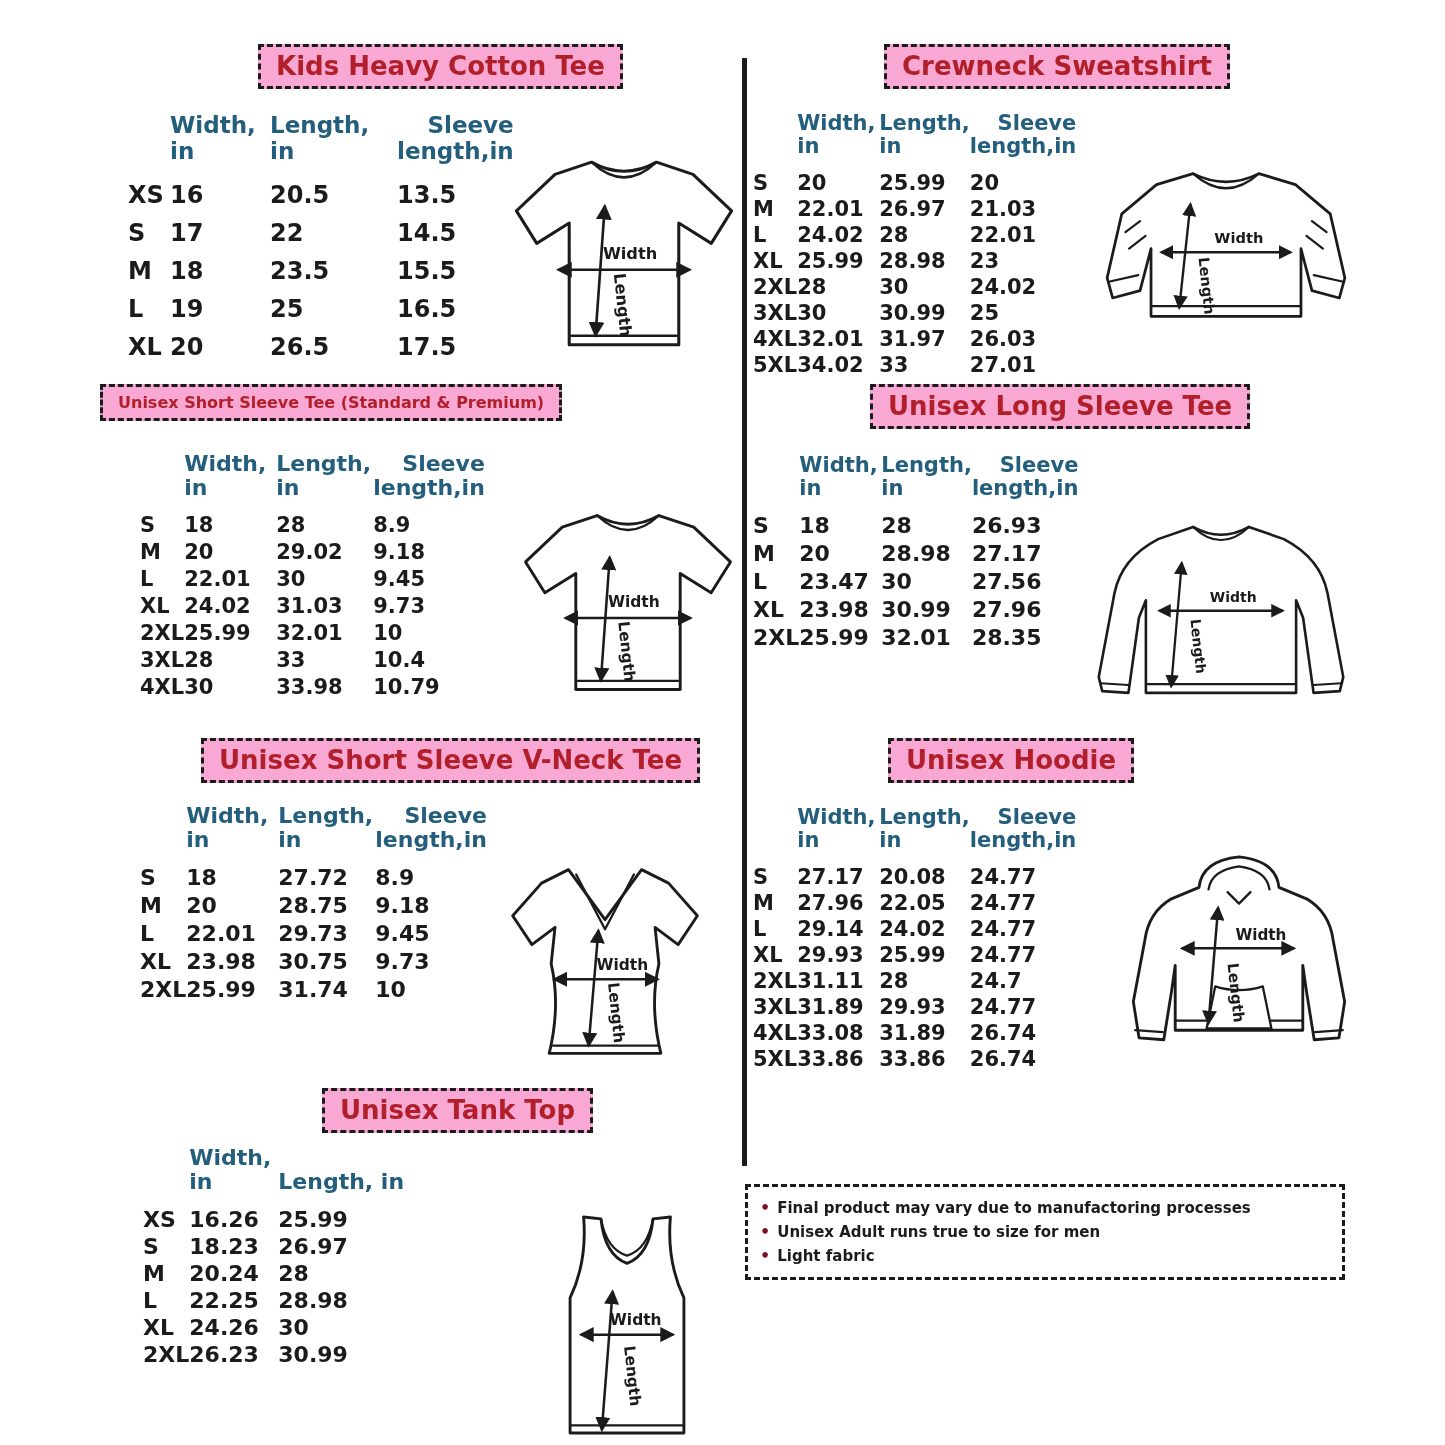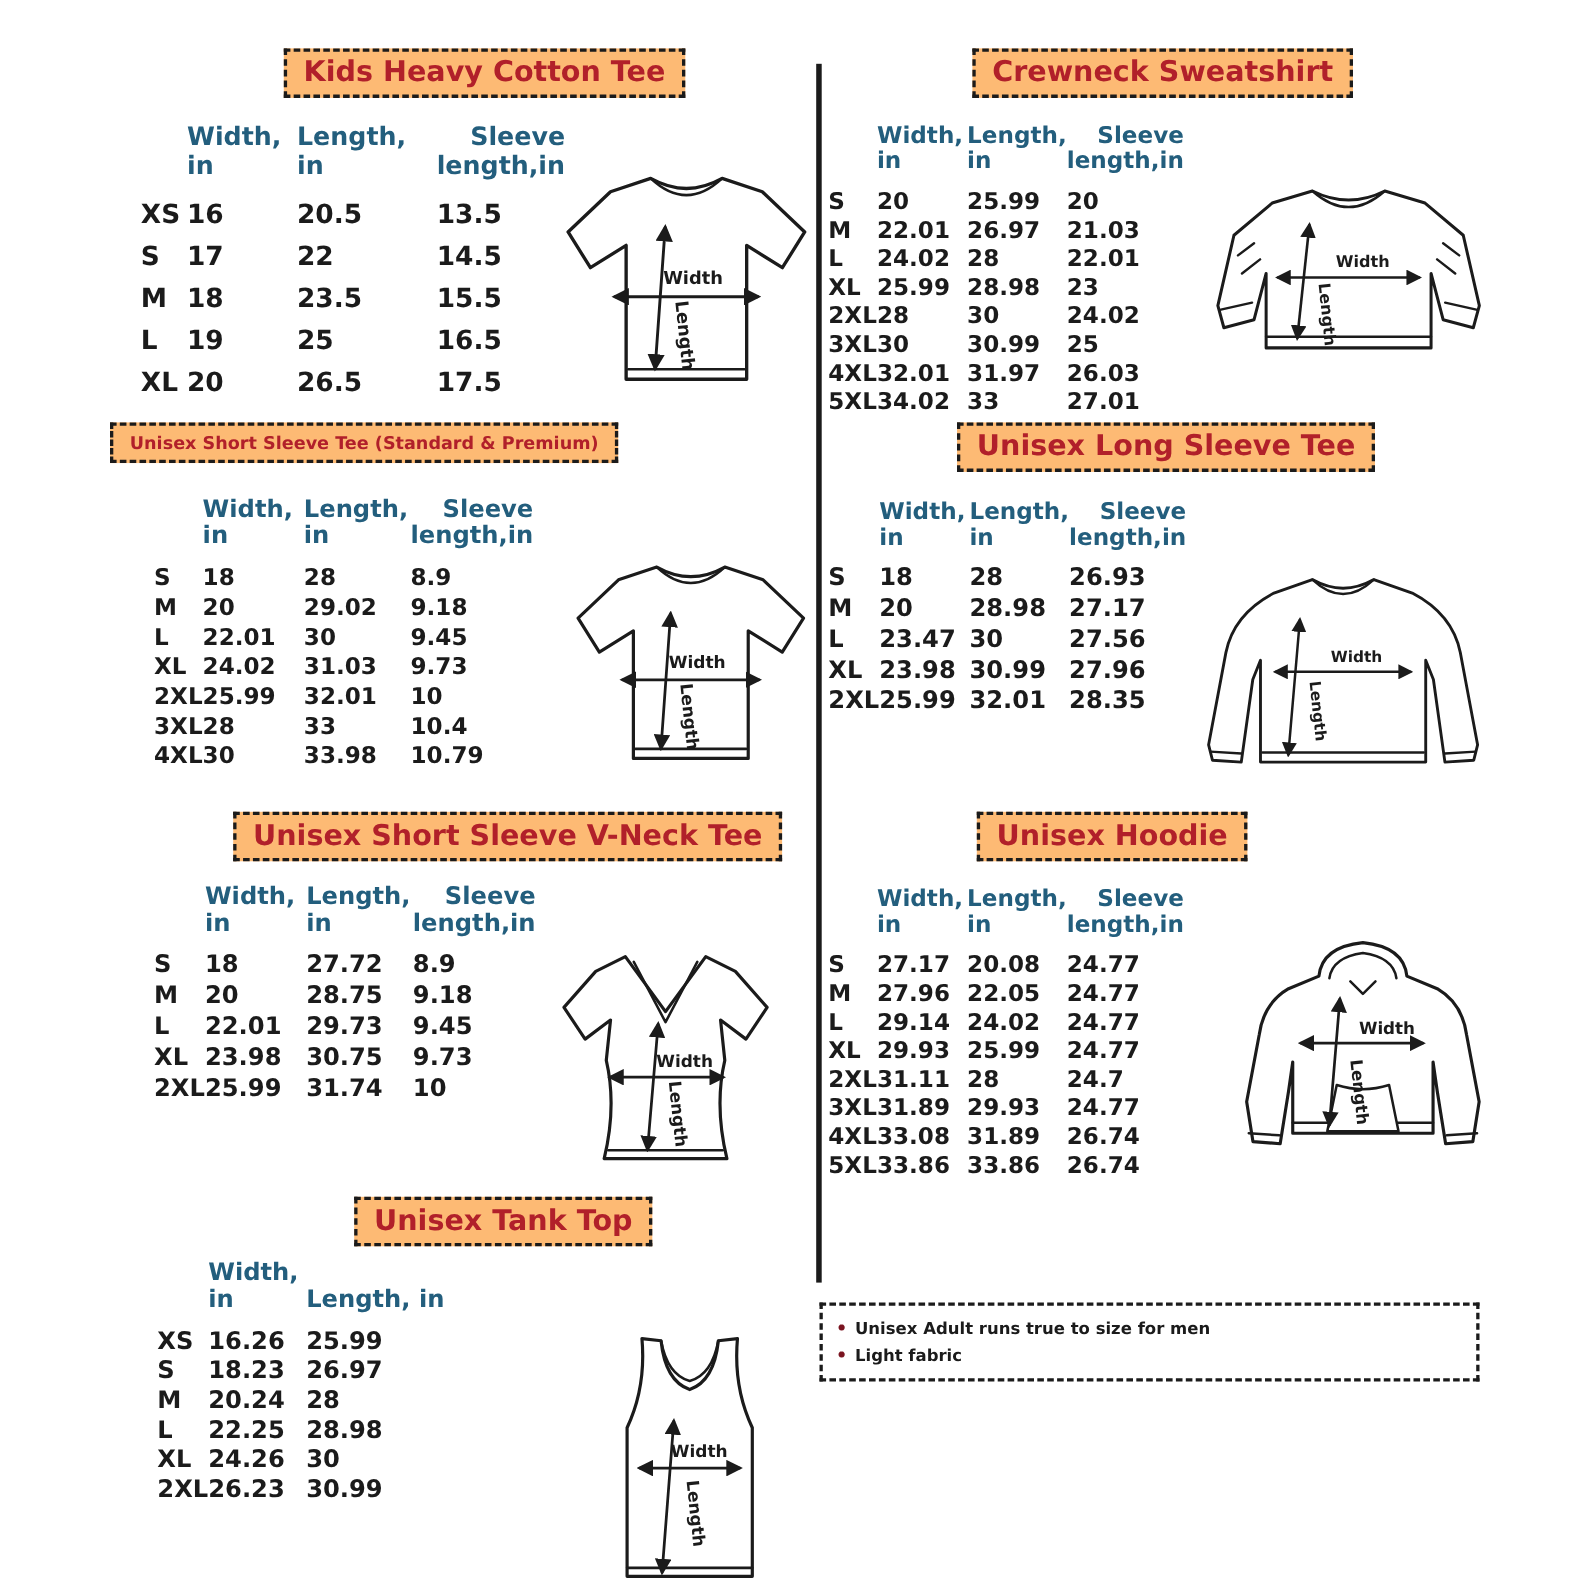--- a/index.html
+++ b/index.html
@@ -1,19 +1,19 @@
 <!DOCTYPE html>
 <html><head>
 <meta charset="utf-8">
 <style>
   html,body{margin:0;padding:0;background:#ffffff;}
   .page{position:relative;width:1445px;height:1445px;background:#ffffff;overflow:hidden;
         font-family:"DejaVu Sans",sans-serif;color:#1b1b1b;}
   .divider{position:absolute;background:#1b1b1b;}
-  .sec-title{position:absolute;border:3px dashed #1b1b1b;background:#fdba74;padding:3px 15px;
+  .sec-title{position:absolute;border:3px dashed #1b1b1b;background:#f9a8d4;padding:3px 15px;
              color:#b1202a;font-weight:700;font-size:26px;white-space:nowrap;line-height:1.25;}
   .sec-title.small{font-size:16px;padding-top:6px;padding-bottom:5px;}
   .size-table{position:absolute;border-collapse:collapse;table-layout:fixed;}
   .size-table th{color:#235e7d;font-weight:700;text-align:left;vertical-align:bottom;
                  white-space:pre-line;line-height:1.1;padding:0 0 12px 0;font-size:22px;}
   .size-table th:nth-child(4){text-align:right;}
   .size-table td{font-weight:700;color:#1b1b1b;white-space:nowrap;padding:0;}
   
   .t-kids th{height:64px;font-size:23px;}
   .t-kids td{font-size:24px;height:38px;line-height:38px;}
@@ -50,21 +50,21 @@
   .garment .pocket{fill:#ffffff;stroke:#1b1b1b;stroke-width:2.4;stroke-linejoin:round;}
   .garment .arrow{stroke:#1b1b1b;stroke-width:2.6;stroke-linecap:round;}
   .garment text{font-family:"DejaVu Sans",sans-serif;font-weight:700;font-size:16px;fill:#1b1b1b;}
   .garment text.wlab{text-anchor:middle;}
   .garment marker path{fill:#1b1b1b;}
   
   .pos-kids-title{left:258px;top:44px;}
   .pos-crew-title{left:884px;top:44px;}
   .pos-ss-title{left:100px;top:384px;}
   .pos-ls-title{left:870px;top:384px;}
-  .pos-vneck-title{left:212px;top:738px;}
+  .pos-vneck-title{left:201px;top:738px;}
   .pos-hoodie-title{left:888px;top:738px;}
   .pos-tank-title{left:322px;top:1088px;}
   .pos-kids-table{left:128px;top:100px;}
   .pos-crew-table{left:753px;top:96px;}
   .pos-ss-table{left:140px;top:438px;}
   .pos-ls-table{left:753px;top:438px;}
   .pos-vneck-table{left:140px;top:790px;}
   .pos-hoodie-table{left:753px;top:790px;}
   .pos-tank-table{left:143px;top:1142px;}
   .pos-kids-garment{left:500px;top:150px;width:248px;height:208px;}
@@ -565,17 +565,18 @@
       <path class="detail" d="M26,224 L144,224"></path>
       <line class="arrow" x1="38" y1="130" x2="132" y2="130" marker-start="url(#at)" marker-end="url(#at)"></line>
       <line class="arrow" x1="70" y1="86" x2="59" y2="228" marker-start="url(#at)" marker-end="url(#at)"></line>
       <text class="wlab" x="94" y="120">Width</text>
       <text transform="translate(82 142) rotate(84)">Length</text>
     </svg>
   </section>
 
   <div class="notes-box">
     <ul>
+        <li><span class="bullet">•</span><span>Final product may vary due to manufactoring processes</span></li>
         <li><span class="bullet">•</span><span>Unisex Adult runs true to size for men</span></li>
         <li><span class="bullet">•</span><span>Light fabric</span></li>
       </ul>
   </div>
 </div>
 
 </body></html>

